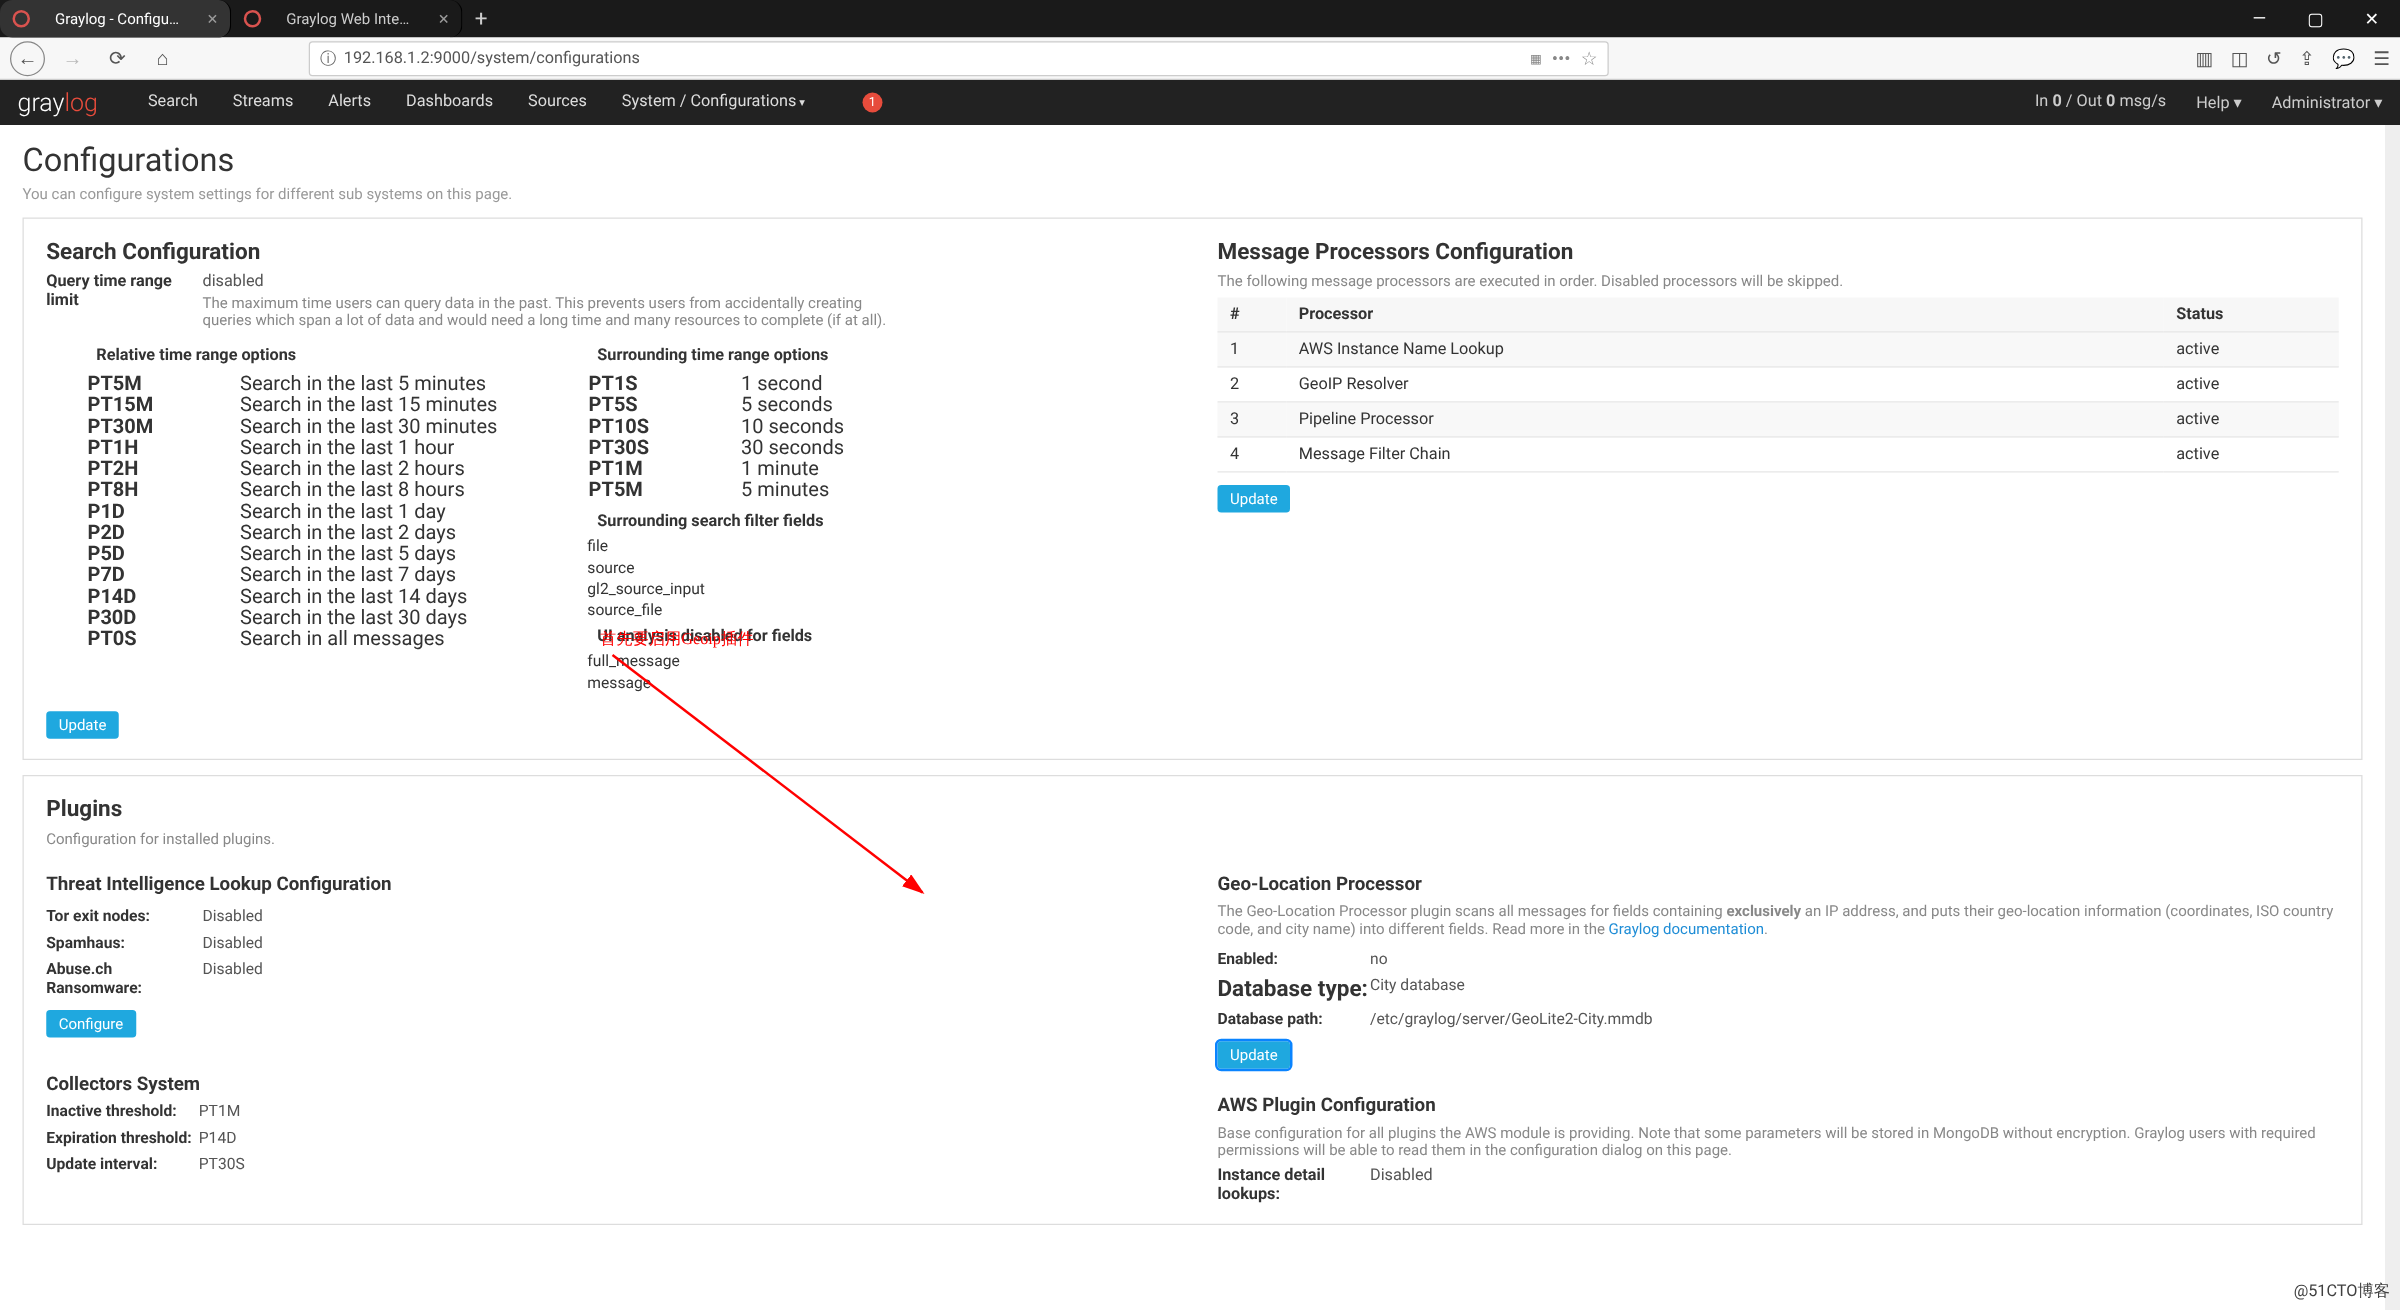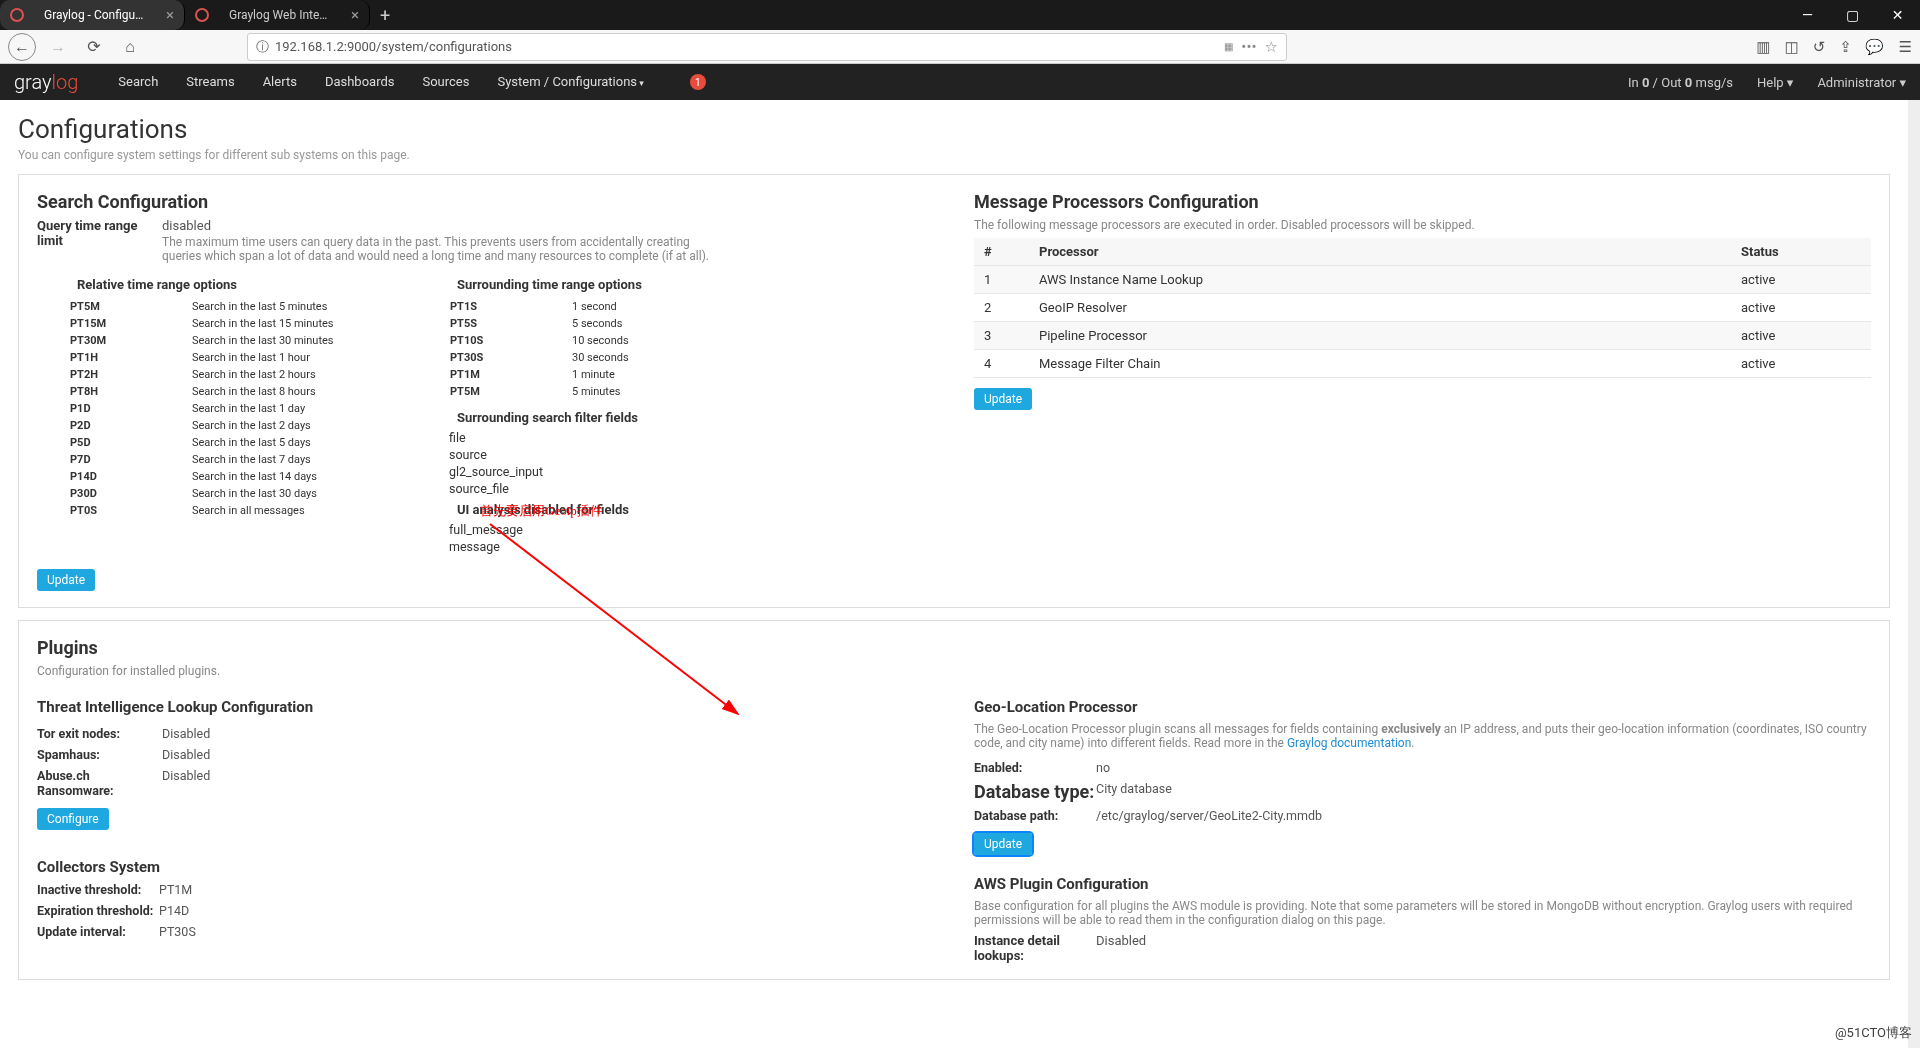--- a/index.html
+++ b/index.html
@@ -42,21 +42,21 @@
 h3 { font-size:15px; font-weight:700; margin-bottom:6px; margin-top:2px; }
 h4 { font-size:13px; font-weight:700; margin-bottom:4px;padding-left:40px; }
 .muted { color:#888; font-size:12px; }
 .kv { display:flex; margin-top:6px; }
 .kv .k { font-weight:700; width:125px; font-size:13px; }
 .kv .v { font-size:13px; color:#555; }
 .kv-wide .k { width:122px; }
 .timerange { display:flex; gap:40px; margin-top:14px; }
 .trcol { }
 .trlist { margin-top:6px; }
-.trlist .tr { display:flex; font-size:11px; line-height:17px;padding-left:33px; }
+.trlist .tr { display:flex; font-size:16px; line-height:17px;padding-left:33px; }
 .trlist .tr .code { width:122px; font-weight:700; }
 .ul { margin-top:2px; }
 .ul div { font-size:12.5px; line-height:17px; padding-left:32px; }
 .btn { display:inline-block; background:#1fa8df; color:#fff; padding:4px 10px; border-radius:3px; font-size:12px; margin-top:14px; border:none; }
 .btn.sm { margin-top:10px; }
 table { width:100%; border-collapse:collapse; font-size:13px; margin-top:6px; }
 th,td { text-align:left; padding:6px 10px; border-bottom:1px solid #e6e6e6; }
 th { background:#f7f7f7; font-weight:700; }
 tr.odd td { background:#f8f8f8; }
 a.link { color:#1f8dd6; }

